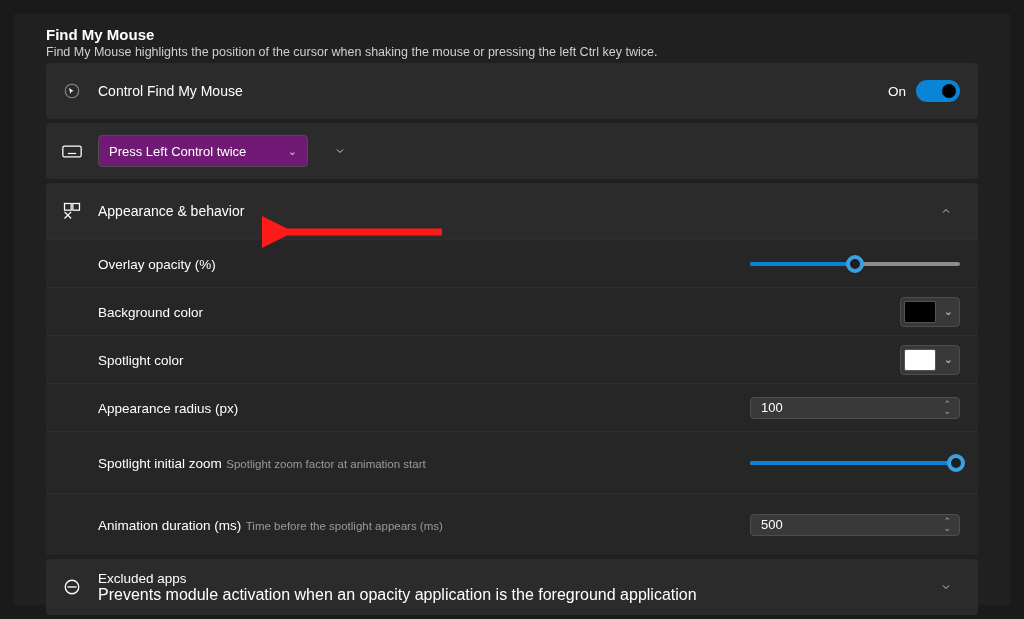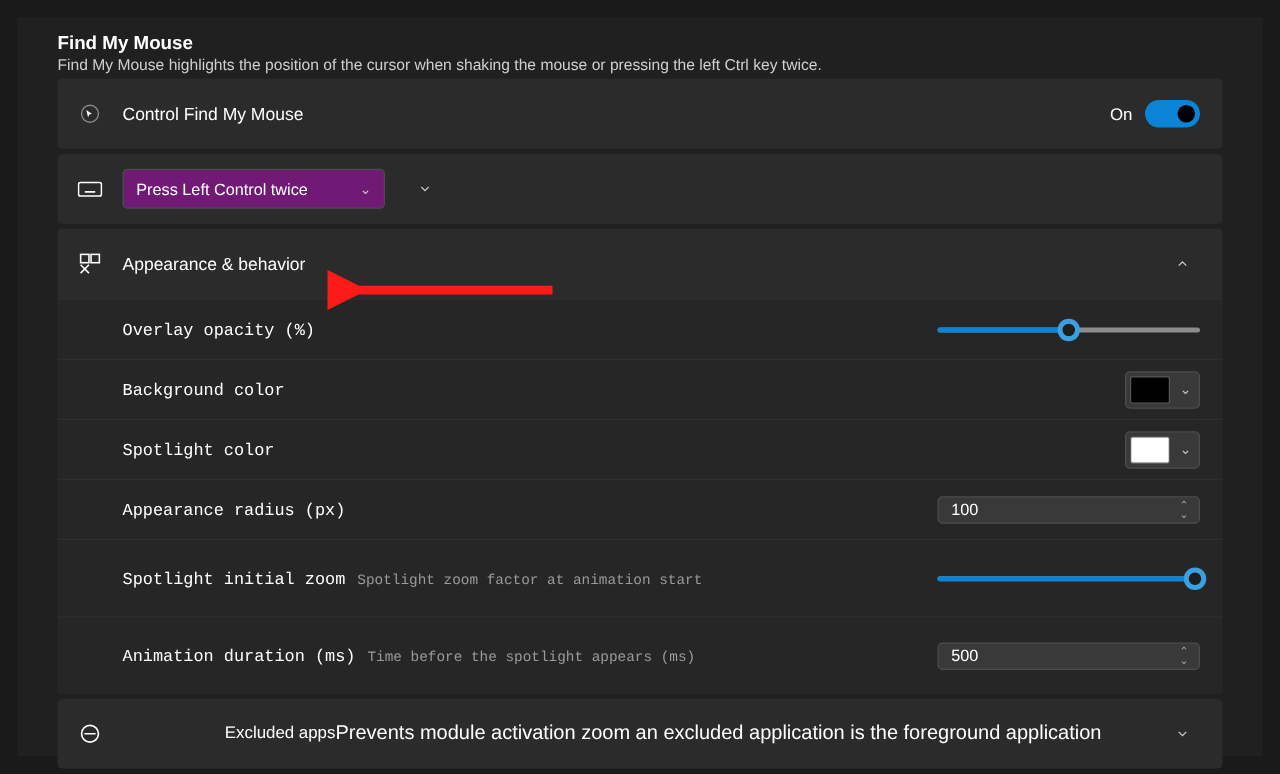--- a/index.html
+++ b/index.html
@@ -6,34 +6,34 @@
   html, body { width: 1024px; height: 619px; overflow: hidden; font-family: "Segoe UI", Arial, sans-serif; }
   body { background: #1a1a1a; padding: 14px; }
   .window { background: #202020; width: 100%; height: 100%; padding: 12px 32px 10px 32px; color: #fff; position: relative; }
   .page-title { font-size: 15px; font-weight: 600; margin-bottom: 2px; }
   .page-desc { font-size: 12.5px; color: #cfcfcf; margin-bottom: 4px; }
 
   .card { background: #2b2b2b; border-radius: 4px; margin-bottom: 4px; }
   .row { display: flex; align-items: center; min-height: 56px; padding: 0 18px 0 12px; }
   .row .ic { width: 28px; display: flex; align-items: center; justify-content: center; margin-right: 12px; color: #fff; }
   .row .label { flex: 1; font-size: 14px; color: #fff; }
-  .row .labelcol { flex: 1; display:flex; flex-direction:row; justify-content:center;margin-left:39px; }
+  .row .labelcol { flex: 1; display:flex; flex-direction:column; justify-content:center; }
   .row .ctrl { display: flex; align-items: center; gap: 10px; }
   .state-text { font-size: 13.5px; color: #fff; }
 
   .toggle { width: 44px; height: 22px; border-radius: 11px; background: #0a84d6; position: relative; }
   .toggle .knob { width: 14px; height: 14px; background: #000; border-radius: 50%; position: absolute; top: 4px; right: 4px; }
 
   .dropdown { background: #701a75; border: 1px solid #4d4d4d; border-radius: 4px; height: 32px; min-width: 210px; display: flex; align-items: center; padding: 0 10px; font-size: 13px; color: #fff; justify-content: space-between; }
   .chev { margin-left: 8px; color: #cfcfcf; font-size: 11px; }
   .expander { width: 28px; display:flex; align-items:center; justify-content:center; color:#cfcfcf; margin-left: 8px; cursor:pointer;}
 
   .section .body { background: #262626; padding: 0; }
   .subrow { display: flex; align-items: center; min-height: 48px; padding: 0 18px 0 52px; border-top: 1px solid #2f2f2f; }
-  .subrow .labelcol { flex: 1; font-family: Liberation Mono, monospace; }
+  .subrow .labelcol { flex: 1; }
   .subrow .sublabel2 { font-size: 11.5px; color: #9a9a9a; margin-top: 1px; }
   .sublabel-text { font-size: 13.5px; color: #fff; }
 
   .slider { width: 210px; height: 20px; position: relative; }
   .slider .track { position: absolute; top: 50%; left: 0; right: 0; height: 4px; background: #8c8c8c; border-radius: 2px; transform: translateY(-50%); }
   .slider .fill  { position: absolute; top: 50%; left: 0; height: 4px; background: #0a84d6; border-radius: 2px; transform: translateY(-50%); }
   .slider .thumb { position: absolute; top: 50%; width: 18px; height: 18px; background: #1e1e1e; border: 4px solid #3aa0e0; border-radius: 50%; transform: translate(-50%, -50%); box-sizing: border-box; }
 
   .color-btn { width: 60px; height: 30px; background: #393939; border: 1px solid #4d4d4d; border-radius: 4px; display:flex; align-items:center; justify-content:space-between; padding: 3px 6px 3px 3px; }
   .swatch { width: 32px; height: 22px; border-radius: 2px; border:1px solid #555;}
@@ -184,21 +184,21 @@
   <div class="card">
     <div class="row">
       <div class="ic">
         <svg width="18" height="18" viewBox="0 0 24 24" fill="none" stroke="#fff" stroke-width="1.8">
             <circle cx="12" cy="12" r="9"></circle>
             <line x1="6" y1="12" x2="18" y2="12"></line>
           </svg>
       </div>
       <div class="labelcol">
         <span class="sublabel-text">Excluded apps</span>
-        <span class="sublabel2">Prevents module activation zoom an excluded application is the foreground application</span>
+        <span class="sublabel2">Prevents module activation when an opacity application is the foreground application</span>
       </div>
       <div class="expander">
         <svg width="12" height="12" viewBox="0 0 24 24" fill="none" stroke="#cfcfcf" stroke-width="2">
             <polyline points="6 9 12 15 18 9"></polyline>
           </svg>
       </div>
     </div>
   </div>
 
   <svg class="arrow-annot" style="left:248px; top:196px;" width="200" height="40">

